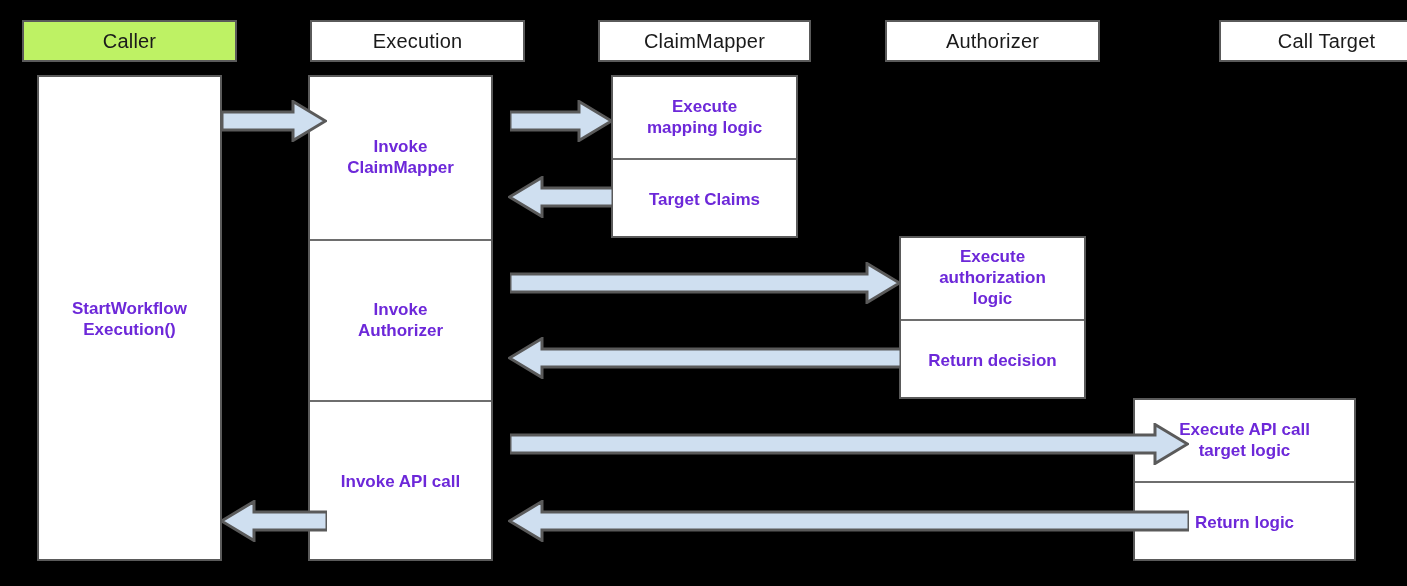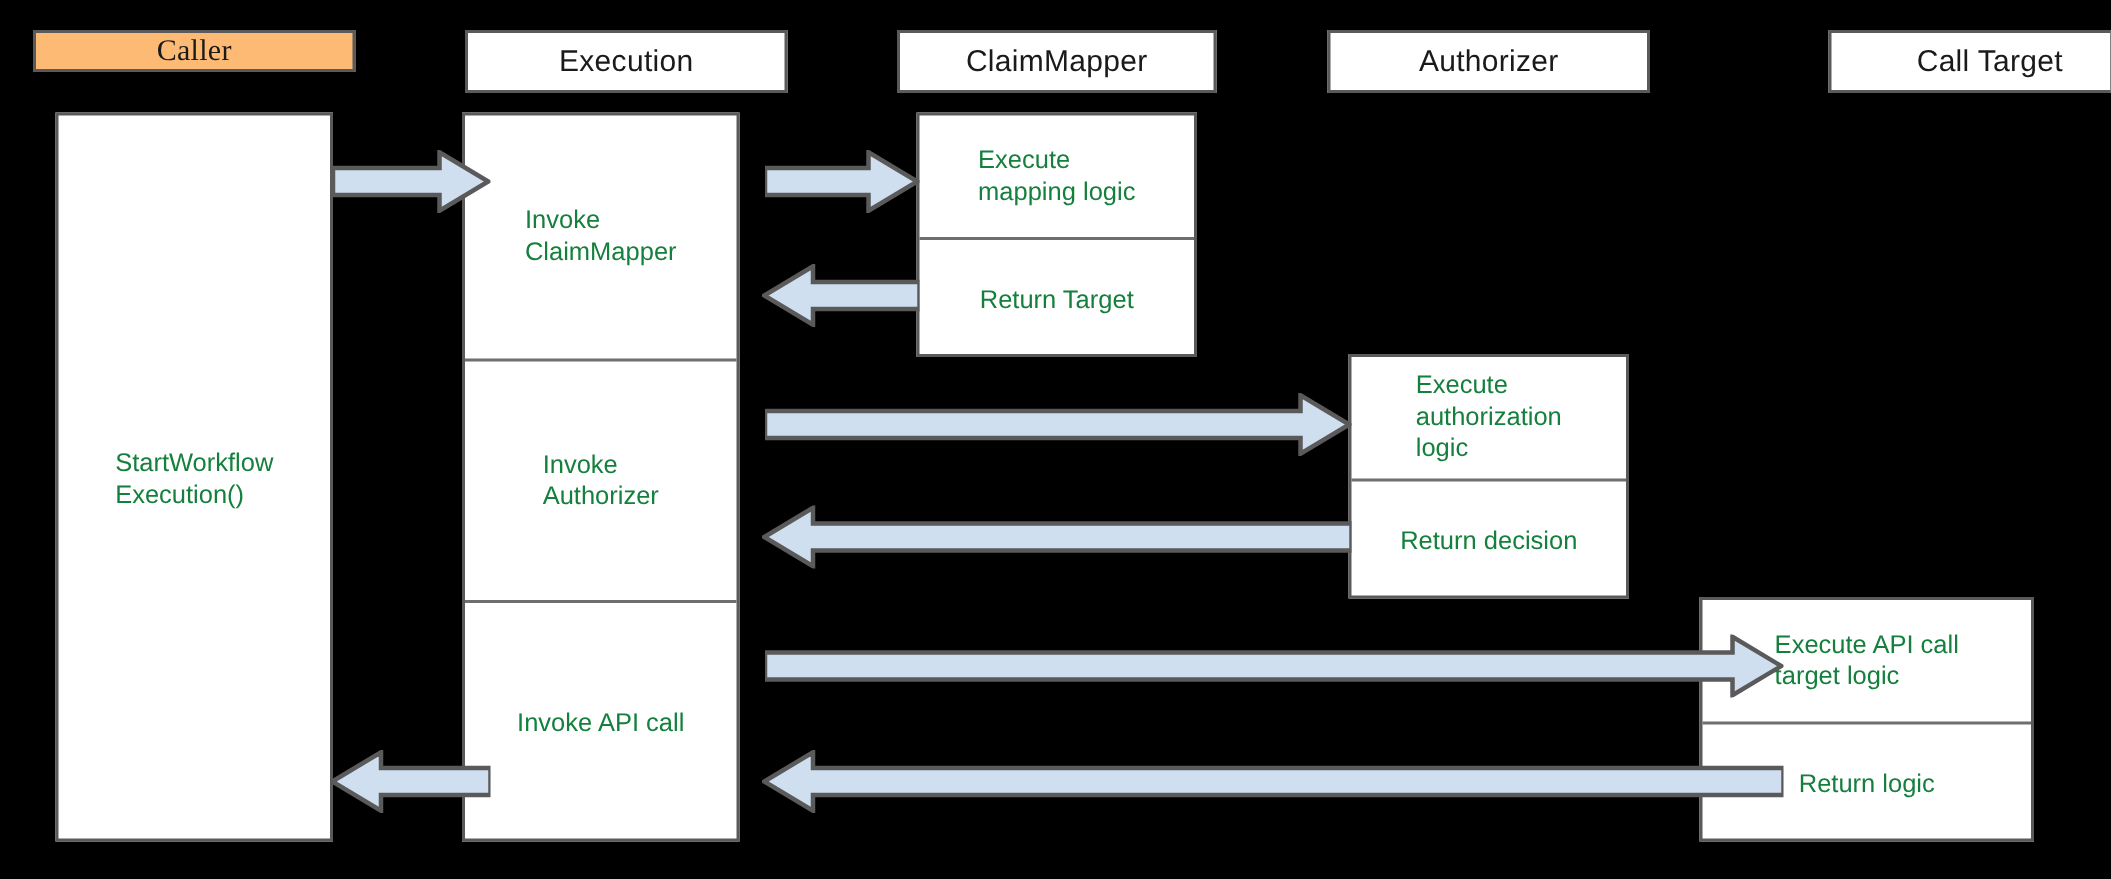--- a/index.html
+++ b/index.html
@@ -28,57 +28,58 @@
   .act-box{
     position:absolute;
     background:#ffffff;
     border:2px solid #5a5a5a;
     box-sizing:border-box;
     display:flex;flex-direction:column;
   }
   .act-cell{
     flex:0 0 auto;
     display:flex;align-items:center;justify-content:center;
-    color:#15803d;
+    text-align:center;
+    color:#6d28d9;
     font-size:17px;
-    font-weight:normal;
+    font-weight:bold;
     line-height:1.22;
     padding:2px 6px;
     box-sizing:border-box;
     position:relative;
   }
   .act-cell + .act-cell{ border-top:2px solid #6e6e6e; }
 
   
   .msg-arrow{
     position:absolute;
     box-sizing:border-box;
   }
   .msg-arrow svg{display:block;width:100%;height:100%;}
 </style>
 </head>
 <body>
 
 <div id="stage">
-    <div class="header-box" style="left: 22px; top: 20px; width: 215px; height: 28px; background: #fdba74; border-color: rgb(90, 90, 90); font-family: Liberation Serif, serif;">Caller</div>
+    <div class="header-box" style="left: 22px; top: 20px; width: 215px; height: 42px; background: #bef264; border-color: rgb(90, 90, 90);">Caller</div>
     <div class="header-box" style="left: 310px; top: 20px; width: 215px; height: 42px; background: rgb(255, 255, 255); border-color: rgb(90, 90, 90);">Execution</div>
     <div class="header-box" style="left: 598px; top: 20px; width: 213px; height: 42px; background: rgb(255, 255, 255); border-color: rgb(90, 90, 90);">ClaimMapper</div>
     <div class="header-box" style="left: 885px; top: 20px; width: 215px; height: 42px; background: rgb(255, 255, 255); border-color: rgb(90, 90, 90);">Authorizer</div>
     <div class="header-box" style="left: 1172px; top: 20px; width: 215px; height: 42px; background: rgb(255, 255, 255); border-color: rgb(90, 90, 90); margin-left: 47px;">Call Target</div>
     <div class="act-box" style="left: 37px; top: 75px; width: 185px; height: 486px; background: rgb(255, 255, 255); border-color: rgb(90, 90, 90);">
       <div class="act-cell" style="height: 486px;">StartWorkflow<br>Execution()</div>
     </div>
     <div class="act-box" style="left: 308px; top: 75px; width: 185px; height: 486px; background: rgb(255, 255, 255); border-color: rgb(90, 90, 90);">
       <div class="act-cell" style="height: 162px;">Invoke<br>ClaimMapper</div>
       <div class="act-cell" style="height: 161px;">Invoke<br>Authorizer</div>
       <div class="act-cell" style="height: 163px;">Invoke API call</div>
     </div>
     <div class="act-box" style="left: 611px; top: 75px; width: 187px; height: 163px; background: rgb(255, 255, 255); border-color: rgb(90, 90, 90);">
       <div class="act-cell" style="height: 81px;">Execute<br>mapping logic</div>
-      <div class="act-cell" style="height: 82px;">Return Target</div>
+      <div class="act-cell" style="height: 82px;">Target Claims</div>
     </div>
     <div class="act-box" style="left: 899px; top: 236px; width: 187px; height: 163px; background: rgb(255, 255, 255); border-color: rgb(90, 90, 90);">
       <div class="act-cell" style="height: 81px;">Execute<br>authorization<br>logic</div>
       <div class="act-cell" style="height: 82px;">Return decision</div>
     </div>
     <div class="act-box" style="left: 1133px; top: 398px; width: 223px; height: 163px; background: rgb(255, 255, 255); border-color: rgb(90, 90, 90);">
       <div class="act-cell" style="height: 81px;">Execute API call<br>target logic</div>
       <div class="act-cell" style="height: 82px;">Return logic</div>
     </div>
     <div class="msg-arrow" style="left: 222px; top: 100px; width: 105px; height: 42px;">

